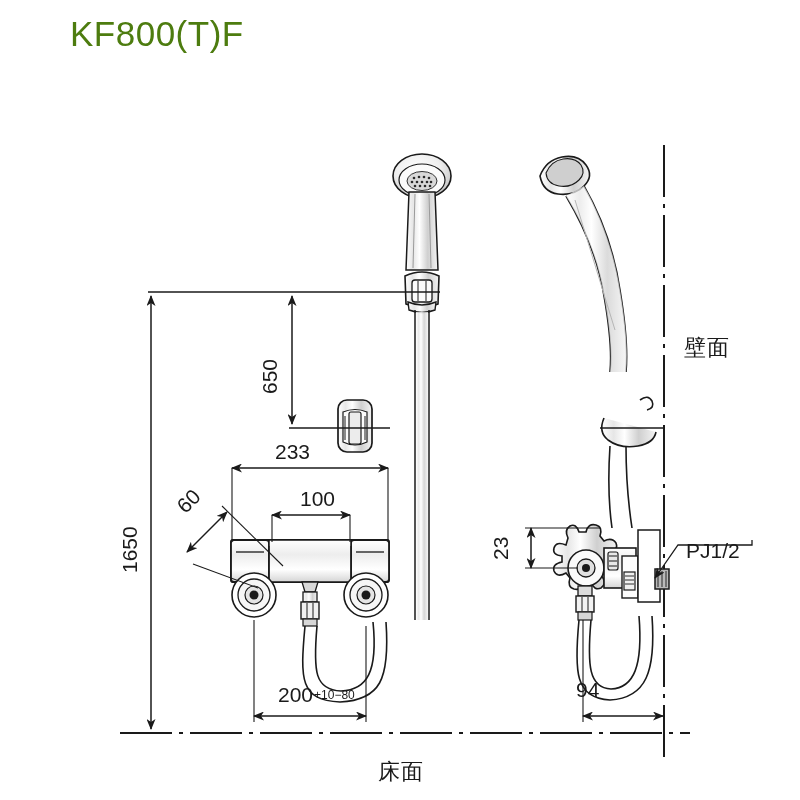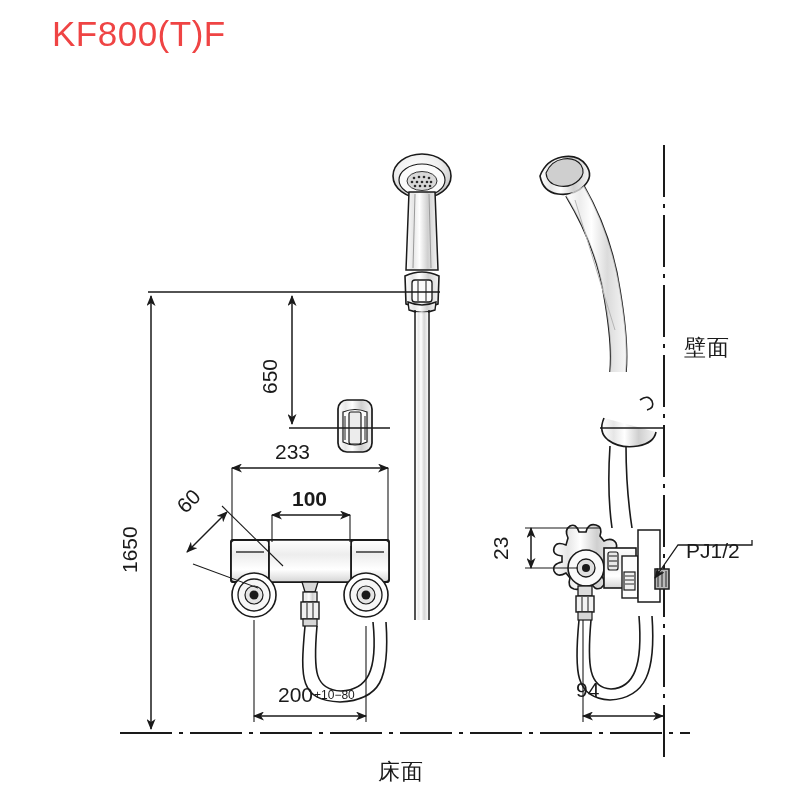--- a/index.html
+++ b/index.html
@@ -9,24 +9,24 @@
   }
   body {
     width: 800px; height: 800px;
     font-family: "Liberation Sans", sans-serif;
     color: #1a1a1a;
     position: relative;
     overflow: hidden;
   }
   #title {
     position: absolute;
-    left: 52px; top: 14px;
+    left: 70px; top: 14px;
     font-size: 35px;
     letter-spacing: 0.5px;
-    color: #ef4444;
+    color: #4d7c0f;
     font-weight: 400;
   }
   #drawing {
     position: absolute;
     left: 0; top: 0;
     width: 800px; height: 800px;
   }
   .lbl {
     position: absolute;
     font-size: 21px;
@@ -306,21 +306,21 @@
 <div class="lbl" style="left:258px; top:394px;">
   <span class="rot90" style="display:inline-block; position:absolute; left:0; top:0;">650</span>
 </div>
 
 <div class="lbl" style="left:118px; top:573px;">
   <span class="rot90" style="display:inline-block; position:absolute; left:0; top:0;">1650</span>
 </div>
 
 <div class="lbl" style="left:275px; top:440px;">233</div>
 
-<div class="lbl" style="left:292px; top:487px;font-weight:bold;">100</div>
+<div class="lbl" style="left:300px; top:487px;">100</div>
 
 <div class="lbl" style="left:172px; top:501px;">
   <span class="rot-diag" style="display:inline-block; position:absolute; left:0; top:0;">60</span>
 </div>
 
 <div class="lbl" style="left:489px; top:560px;">
   <span class="rot90" style="display:inline-block; position:absolute; left:0; top:0;">23</span>
 </div>
 
 <div class="lbl" style="left:576px; top:678px;">94</div>

